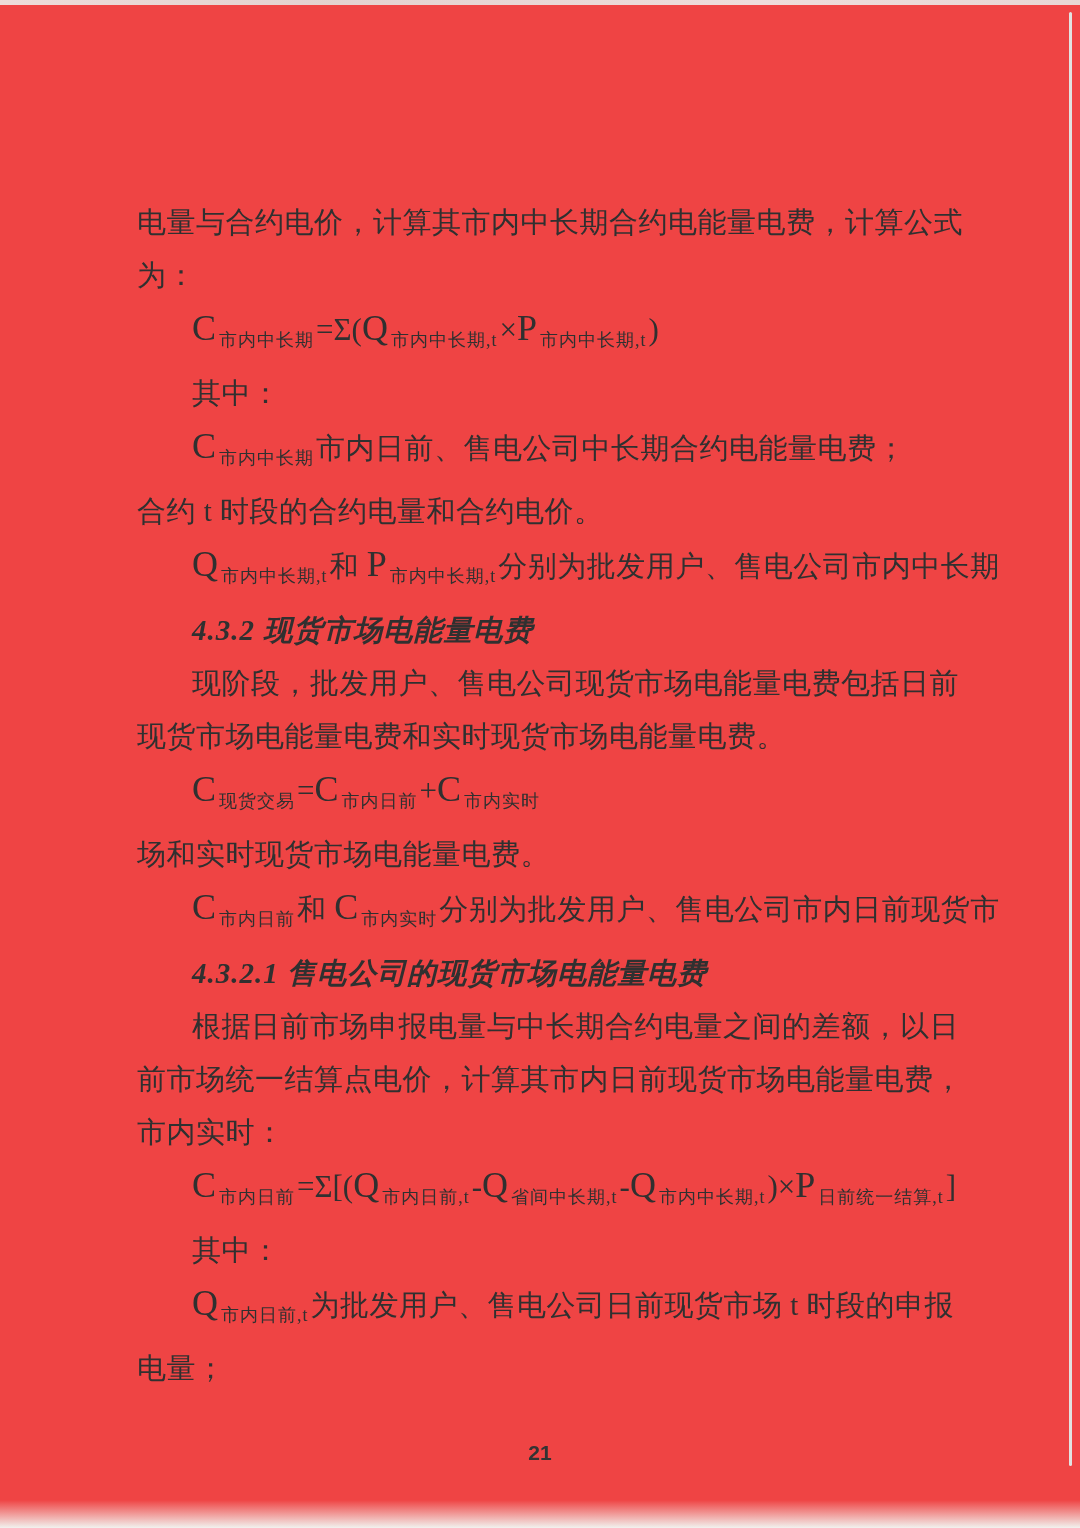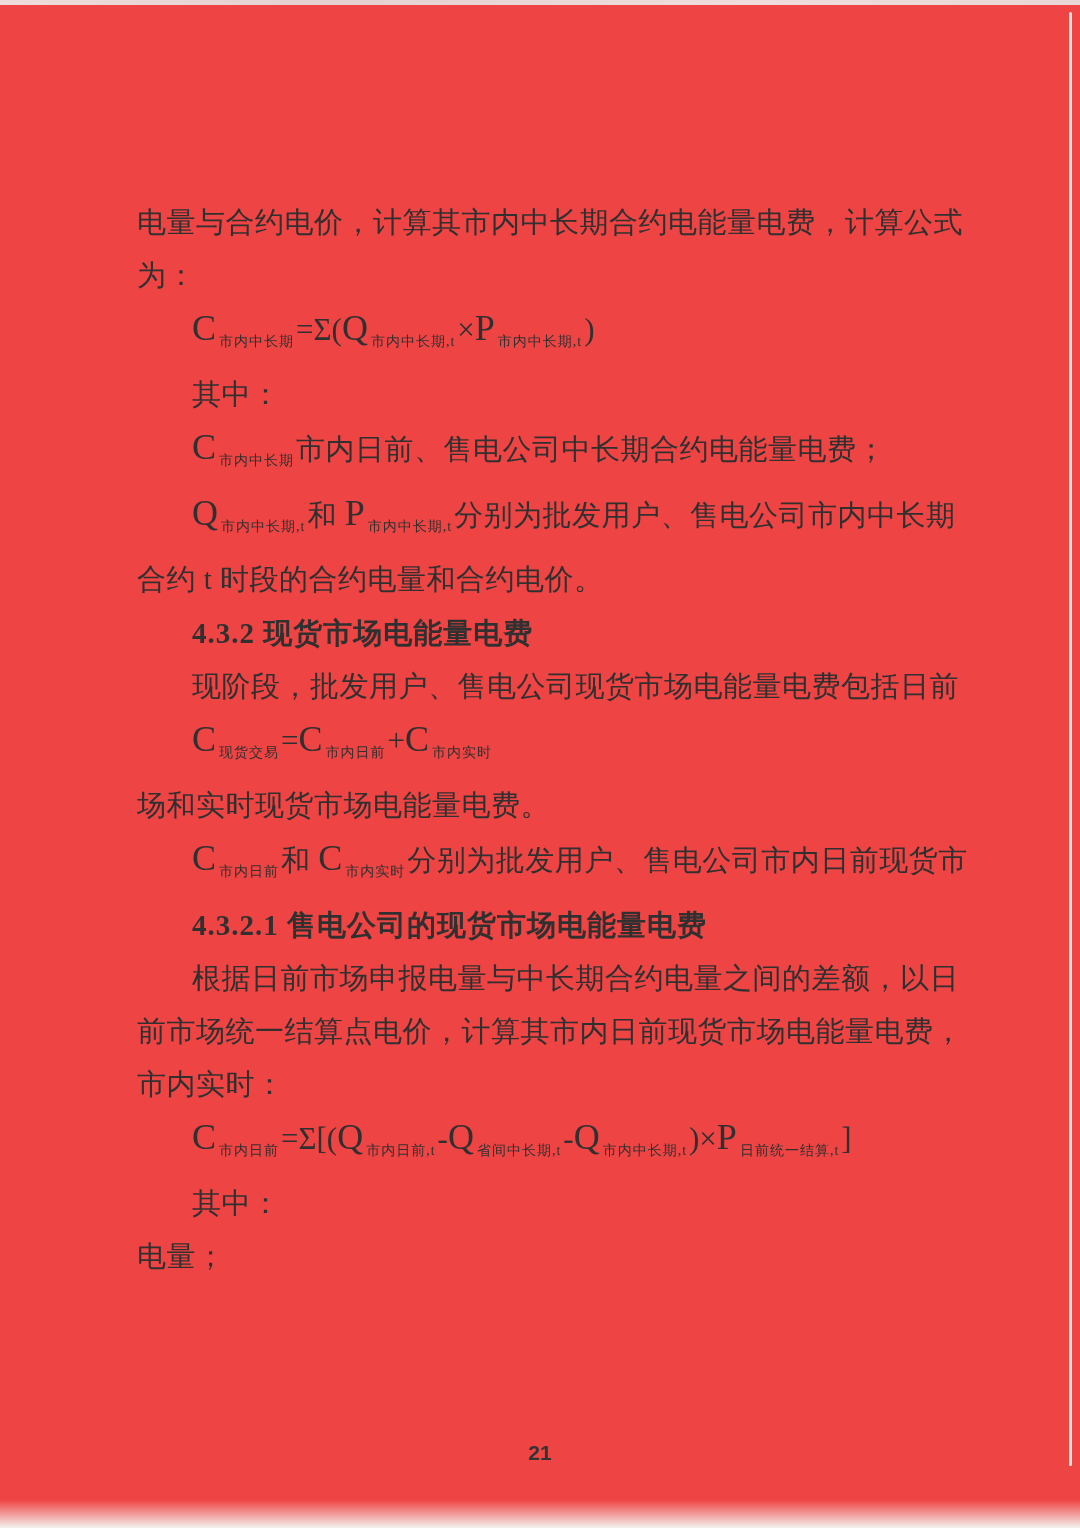--- a/index.html
+++ b/index.html
@@ -50,29 +50,30 @@
     font-size: 29px;
     letter-spacing: 0.5px;
     white-space: nowrap;
     color: #303030;
   }
   .indent-1 { padding-left: 55px; }
   .style-heading {
     font-weight: bold;
     font-size: 30px;
     letter-spacing: 1px;
+    font-style: italic;
   }
   .seg-text { font-size: 29px; }
   .seg-var {
     font-size: 36px;
     letter-spacing: 0;
     margin-right: 3px;
   }
   .seg-sub {
-    font-size: 14px;
+    font-size: 18px;
     letter-spacing: 1px;
     vertical-align: -6px;
     margin-right: 2px;
   }
   .seg-op {
     font-size: 31px;
     letter-spacing: 0;
   }
   .page-number {
     position: absolute;
@@ -93,30 +94,32 @@
   <div class="scan-top"></div>
   <div class="scan-right"></div>
   <div class="scan-bottom"></div>
 
   <div class="content" id="content">
       <p class="line style-body indent-0"><span class="seg-text">电量与合约电价，计算其市内中长期合约电能量电费，计算公式</span></p>
       <p class="line style-body indent-0"><span class="seg-text">为：</span></p>
       <p class="line style-formula indent-1"><span class="seg-var">C</span><span class="seg-sub">市内中长期</span><span class="seg-op">=Σ(</span><span class="seg-var">Q</span><span class="seg-sub">市内中长期,t</span><span class="seg-op">×</span><span class="seg-var">P</span><span class="seg-sub">市内中长期,t</span><span class="seg-op">)</span></p>
       <p class="line style-body indent-1"><span class="seg-text">其中：</span></p>
       <p class="line style-body indent-1"><span class="seg-var">C</span><span class="seg-sub">市内中长期</span><span class="seg-text">市内日前、售电公司中长期合约电能量电费；</span></p>
+      <p class="line style-body indent-0"><span class="seg-text">合约 t 时段的合约电量和合约电价。</span></p>
       <p class="line style-body indent-1"><span class="seg-var">Q</span><span class="seg-sub">市内中长期,t</span><span class="seg-text">和 </span><span class="seg-var">P</span><span class="seg-sub">市内中长期,t</span><span class="seg-text">分别为批发用户、售电公司市内中长期</span></p>
-      <p class="line style-body indent-0"><span class="seg-text">合约 t 时段的合约电量和合约电价。</span></p>
       <p class="line style-heading indent-1"><span class="seg-text">4.3.2 现货市场电能量电费</span></p>
       <p class="line style-body indent-1"><span class="seg-text">现阶段，批发用户、售电公司现货市场电能量电费包括日前</span></p>
+      <p class="line style-body indent-0"><span class="seg-text">现货市场电能量电费和实时现货市场电能量电费。</span></p>
       <p class="line style-formula indent-1"><span class="seg-var">C</span><span class="seg-sub">现货交易</span><span class="seg-op">=</span><span class="seg-var">C</span><span class="seg-sub">市内日前</span><span class="seg-op">+</span><span class="seg-var">C</span><span class="seg-sub">市内实时</span></p>
       <p class="line style-body indent-0"><span class="seg-text">场和实时现货市场电能量电费。</span></p>
       <p class="line style-body indent-1"><span class="seg-var">C</span><span class="seg-sub">市内日前</span><span class="seg-text">和 </span><span class="seg-var">C</span><span class="seg-sub">市内实时</span><span class="seg-text">分别为批发用户、售电公司市内日前现货市</span></p>
       <p class="line style-heading indent-1"><span class="seg-text">4.3.2.1 售电公司的现货市场电能量电费</span></p>
       <p class="line style-body indent-1"><span class="seg-text">根据日前市场申报电量与中长期合约电量之间的差额，以日</span></p>
       <p class="line style-body indent-0"><span class="seg-text">前市场统一结算点电价，计算其市内日前现货市场电能量电费，</span></p>
       <p class="line style-body indent-0"><span class="seg-text">市内实时：</span></p>
       <p class="line style-formula indent-1"><span class="seg-var">C</span><span class="seg-sub">市内日前</span><span class="seg-op">=Σ[(</span><span class="seg-var">Q</span><span class="seg-sub">市内日前,t</span><span class="seg-op">-</span><span class="seg-var">Q</span><span class="seg-sub">省间中长期,t</span><span class="seg-op">-</span><span class="seg-var">Q</span><span class="seg-sub">市内中长期,t</span><span class="seg-op">)×</span><span class="seg-var">P</span><span class="seg-sub">日前统一结算,t</span><span class="seg-op">]</span></p>
       <p class="line style-body indent-1"><span class="seg-text">其中：</span></p>
+      <p class="line style-body indent-1"><span class="seg-var">Q</span><span class="seg-sub">市内日前,t</span><span class="seg-text">为批发用户、售电公司日前现货市场 t 时段的申报</span></p>
       <p class="line style-body indent-0"><span class="seg-text">电量；</span></p>
     </div>
 
   <div class="page-number">21</div>
 </div>
 
 </body></html>

